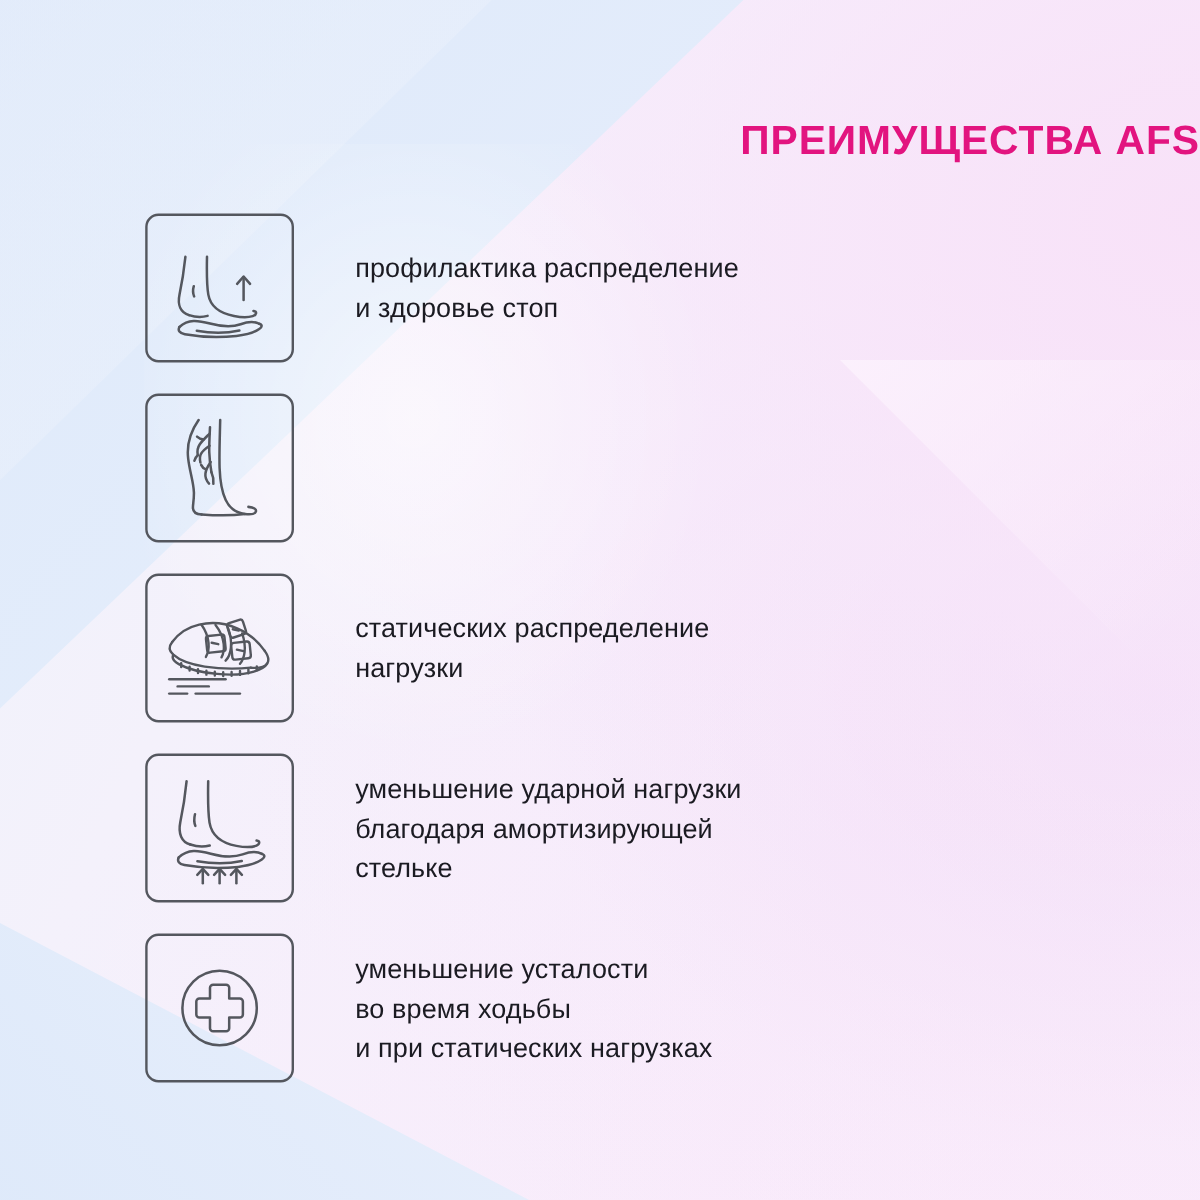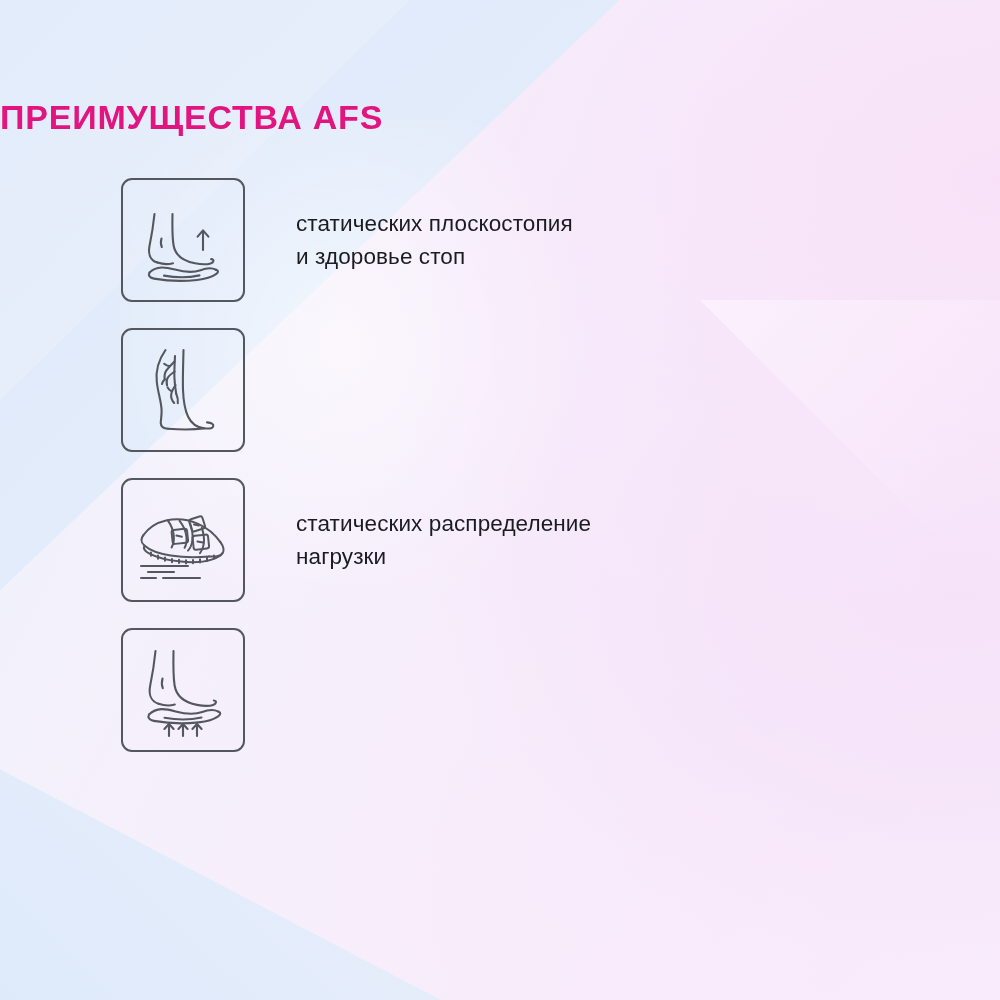--- a/index.html
+++ b/index.html
@@ -89,21 +89,21 @@
     position: relative;
     width: 1000px;
     height: 1000px;
   }
 
   .title {
     position: absolute;
     left: 0;
     top: 98px;
     width: 1000px;
-    text-align: left;
+    text-align: right;
     font-size: 34px;
     font-weight: bold;
     letter-spacing: 0.8px;
     color: #e2147f;
   }
 
   .rows {
     position: absolute;
     left: 121px;
     top: 178px;
@@ -177,21 +177,21 @@
 
               <path d="M18.5 84.5 C17 87.4 18.6 89.8 23 90.6 C36 92.9 52 93.5 66 92 C74 91.1 81 89 85 86.2 C87.8 84.3 87.6 82.6 85 81.8"></path>
 
               <path d="M33 87.6 C44 89.6 58 89.7 68.5 87.4"></path>
 
               <path d="M72 62 L72 43"></path>
               <path d="M66.6 48.6 L72 42.4 L77.4 48.6"></path>
             </svg>
           </span>
         </div>
-        <div class="row-text">статических плоскостопия
+        <div class="row-text">профилактика распределение
 и здоровье стоп</div>
       </div>
 
       <div class="row">
         <div class="icon-box">
           <span>
             <svg width="104" height="104" viewBox="0 0 104 104" fill="none" stroke="#54575e" stroke-width="2.1" stroke-linecap="round" stroke-linejoin="round">
 
               <path d="M34.5 12 C27.5 22 24.5 33 25.8 44 C27 55 30.4 64 30.6 72.5 C30.7 79 29.6 82.5 29.8 85.4 C30 88.8 32.6 90.6 37 90.7"></path>
 
@@ -278,18 +278,54 @@
 
               <path d="M38 98 L38 86.6"></path>
               <path d="M33.4 91 L38 86 L42.6 91"></path>
               <path d="M52 98 L52 86.6"></path>
               <path d="M47.4 91 L52 86 L56.6 91"></path>
               <path d="M66 98 L66 86.6"></path>
               <path d="M61.4 91 L66 86 L70.6 91"></path>
             </svg>
           </span>
         </div>
-      </div>
-
+        <div class="row-text">уменьшение ударной нагрузки
+благодаря амортизирующей
+стельке</div>
+      </div>
+
+      <div class="row">
+        <div class="icon-box">
+          <span>
+            <svg width="96" height="96" viewBox="0 0 96 96" fill="none" stroke="#54575e" stroke-width="2.1" stroke-linecap="round" stroke-linejoin="round">
+              <circle cx="48" cy="48" r="31"></circle>
+              <path d="M42.6 28.6
+                       L53.4 28.6
+                       A2.6 2.6 0 0 1 56 31.2
+                       L56 40
+                       L64.8 40
+                       A2.6 2.6 0 0 1 67.4 42.6
+                       L67.4 53.4
+                       A2.6 2.6 0 0 1 64.8 56
+                       L56 56
+                       L56 64.8
+                       A2.6 2.6 0 0 1 53.4 67.4
+                       L42.6 67.4
+                       A2.6 2.6 0 0 1 40 64.8
+                       L40 56
+                       L31.2 56
+                       A2.6 2.6 0 0 1 28.6 53.4
+                       L28.6 42.6
+                       A2.6 2.6 0 0 1 31.2 40
+                       L40 40
+                       L40 31.2
+                       A2.6 2.6 0 0 1 42.6 28.6 Z"></path>
+            </svg>
+          </span>
+        </div>
+        <div class="row-text">уменьшение усталости
+во время ходьбы
+и при статических нагрузках</div>
+      </div>
 
     </div>
   </div>
 </div>
 
 </body></html>

